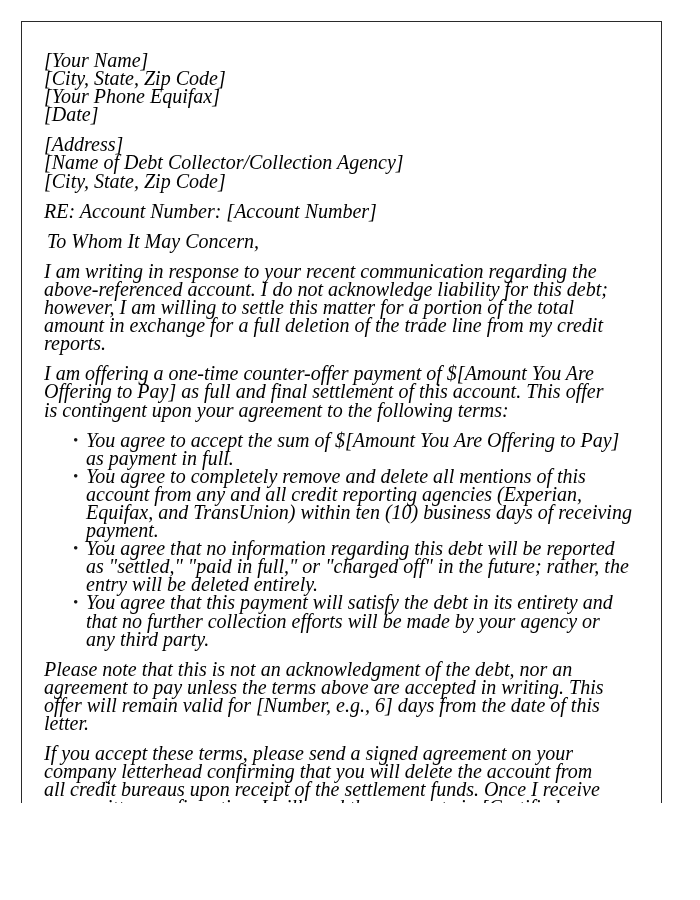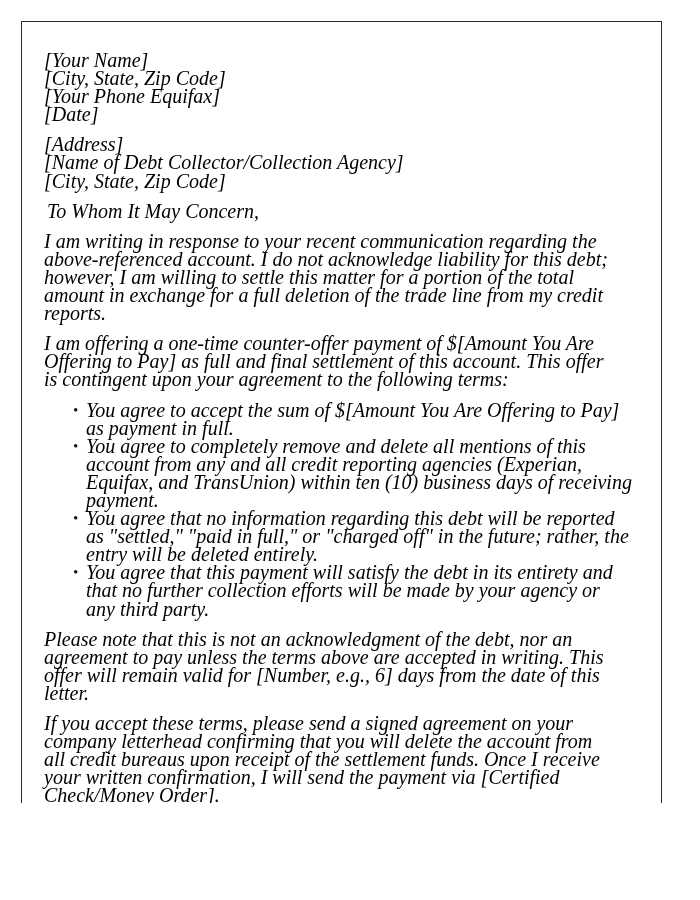--- a/index.html
+++ b/index.html
@@ -100,20 +100,21 @@
       <span class="addr-line">[Date]</span>
     </div>
 
     <div class="addr-block">
       <span class="addr-line">[Address]</span>
       <span class="addr-line">[Name of Debt Collector/Collection Agency]</span>
       <span class="addr-line">[City, State, Zip Code]</span>
     </div>
 
     <div class="ref-block">
+      <span class="ref-line">RE: Account Number: [Account Number]</span>
     </div>
 
     <p class="salutation">To Whom It May Concern,</p>
 
     <p class="para">I am writing in response to your recent communication regarding the above-referenced account. I do not acknowledge liability for this debt; however, I am willing to settle this matter for a portion of the total amount in exchange for a full deletion of the trade line from my credit reports.</p>
 
     <p class="para">I am offering a one-time counter-offer payment of $[Amount You Are Offering to Pay] as full and final settlement of this account. This offer is contingent upon your agreement to the following terms:</p>
 
     <ul class="terms-list">
       <li>You agree to accept the sum of $[Amount You Are Offering to Pay] as payment in full.</li>

